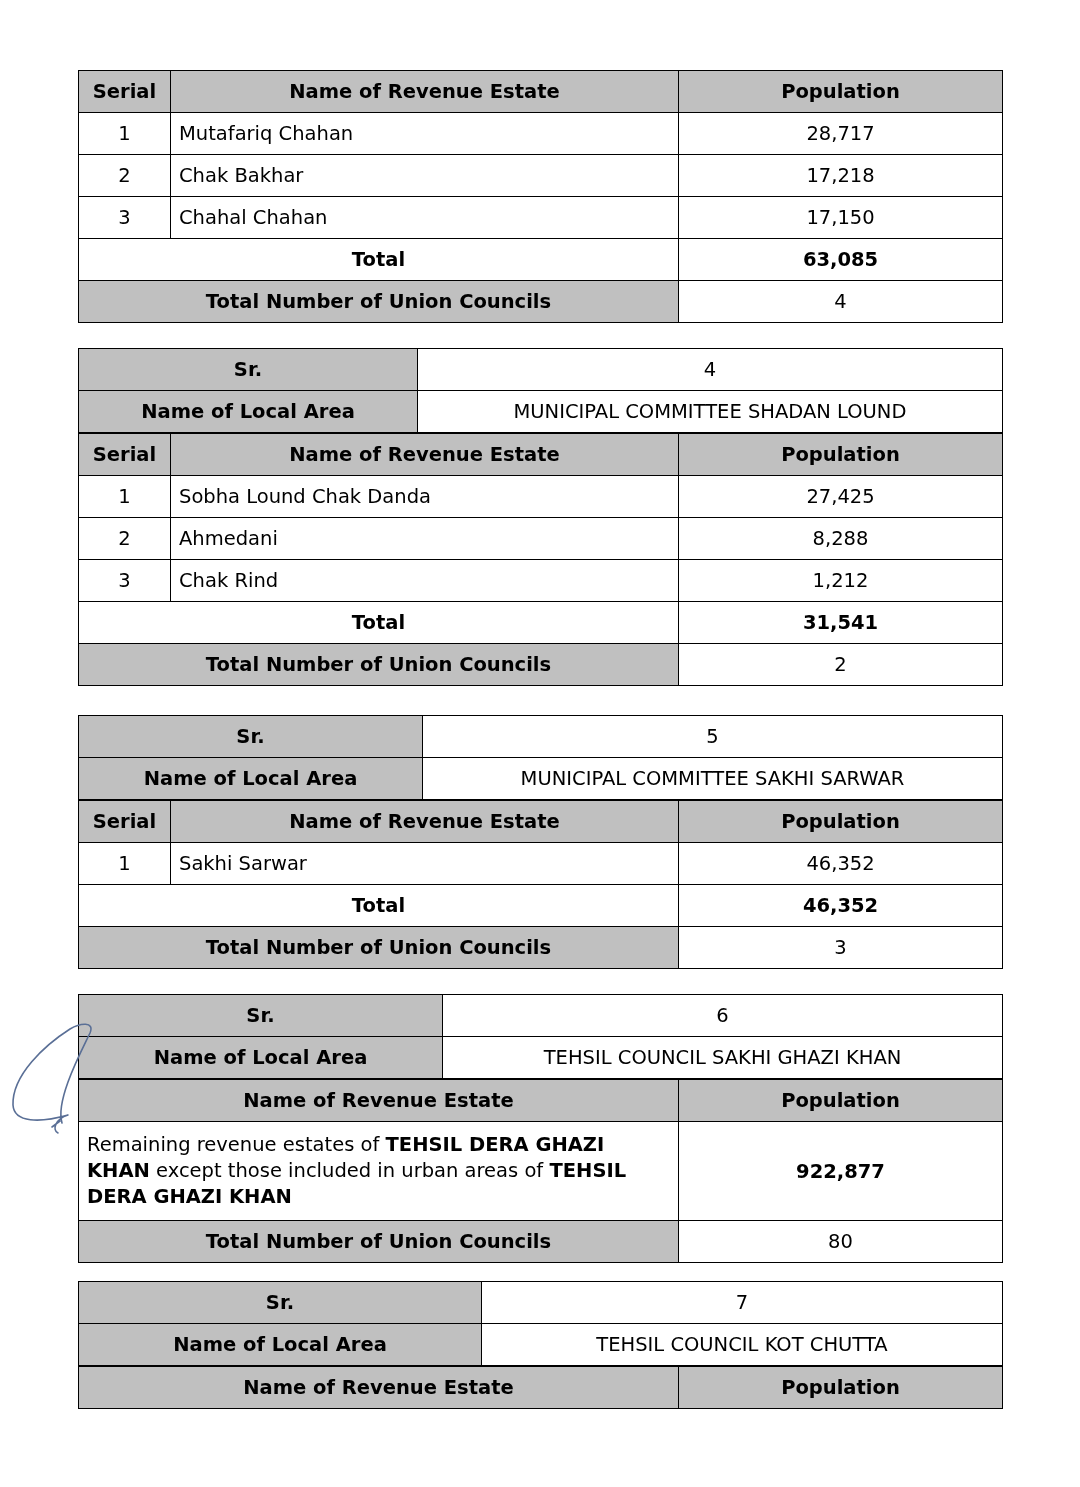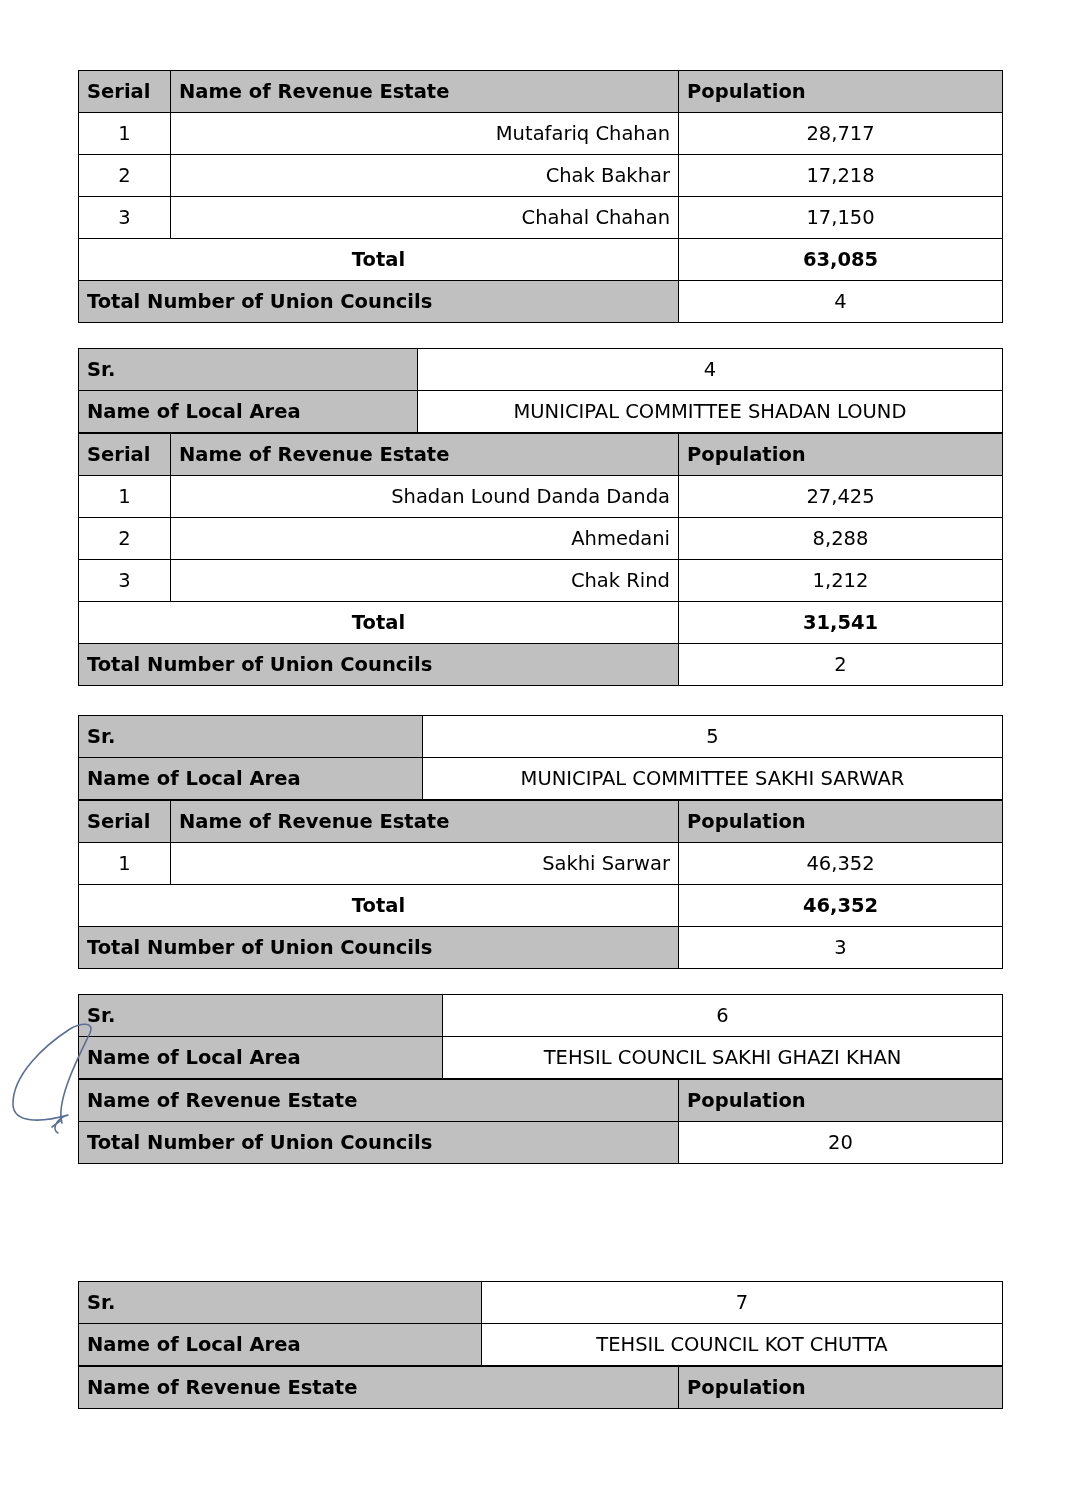--- a/index.html
+++ b/index.html
@@ -1,22 +1,22 @@
 <!DOCTYPE html>
 <html><head>
 <meta charset="utf-8">
 <style>
   html, body { margin: 0; padding: 0; background: #ffffff; }
   body { width: 1080px; height: 1487px; position: relative; font-family: "DejaVu Sans", sans-serif; color: #000; overflow: hidden; }
   .block { position: absolute; left: 78px; width: 924px; }
   table { border-collapse: collapse; width: 924px; table-layout: fixed; }
   td, th { border: 1.5px solid #000; font-size: 19.5px; padding: 0 8px; height: 42px; box-sizing: border-box; }
-  th, .gray { background: #c0c0c0; font-weight: bold; text-align: left; }
+  th, .gray { background: #c0c0c0; font-weight: bold; text-align: center; }
   .c { text-align: center; }
-  .l { text-align: right; }
+  .l { text-align: left; }
   .b { font-weight: bold; margin-top: 6px; }
   td.remain { text-align: left; line-height: 26px; padding: 10px 8px; height: 96px; }
   .sig { position: absolute; left: 0; top: 1015px; width: 110px; height: 125px; pointer-events: none; }
 </style>
 </head>
 <body>
 
 <div class="block" style="top:70px;">
   <table>
     <colgroup>
@@ -81,21 +81,21 @@
         <col style="width:324px">
       </colgroup>
     <tbody>
         <tr>
       <th>Serial</th>
       <th>Name of Revenue Estate</th>
       <th>Population</th>
     </tr>
     <tr>
       <td class="c">1</td>
-      <td class="l">Shadan Lound Danda Danda</td>
+      <td class="l">Sobha Lound Chak Danda</td>
       <td class="c">27,425</td>
     </tr>
     <tr>
       <td class="c">2</td>
       <td class="l">Ahmedani</td>
       <td class="c">8,288</td>
     </tr>
     <tr>
       <td class="c">3</td>
       <td class="l">Chak Rind</td>
@@ -180,22 +180,26 @@
     <colgroup>
         <col style="width:600px">
         <col style="width:324px">
       </colgroup>
     <tbody>
         <tr>
       <th>Name of Revenue Estate</th>
       <th>Population</th>
     </tr>
     <tr>
+      <td class="remain"><span>Remaining revenue estates of </span><b>TEHSIL DERA GHAZI KHAN</b><span> except those included in urban areas of </span><b>TEHSIL DERA GHAZI KHAN</b></td>
+      <td class="c b">922,877</td>
+    </tr>
+    <tr>
       <td class="gray">Total Number of Union Councils</td>
-      <td class="c">20</td>
+      <td class="c">80</td>
     </tr>
   </tbody>
     </table>
 </div>
 
 <div class="block" style="top:1281px;">
   <table>
     <colgroup>
         <col style="width:403px">
         <col style="width:521px">

